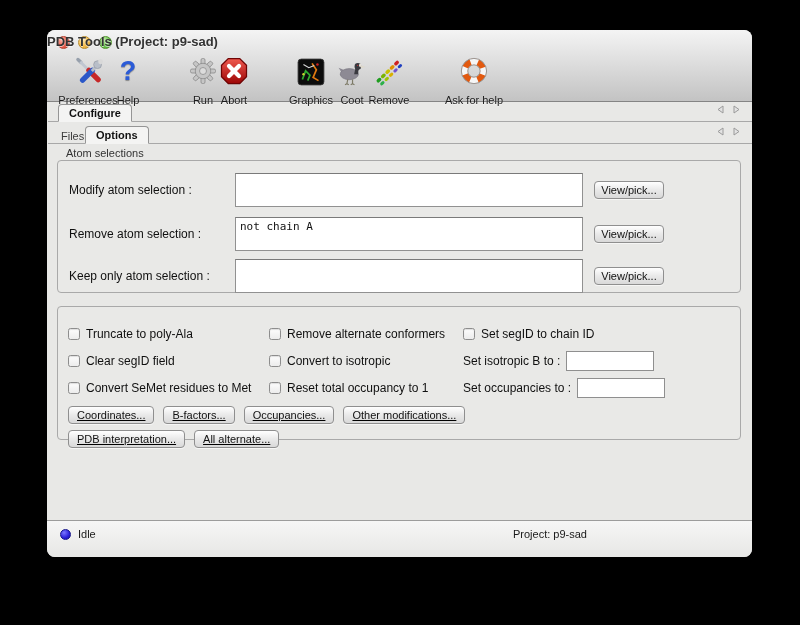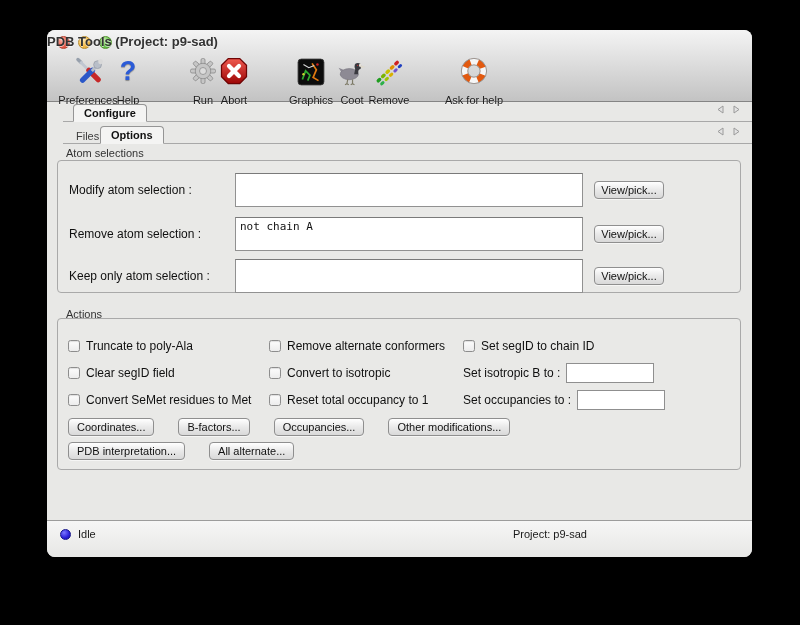--- a/index.html
+++ b/index.html
@@ -24,21 +24,21 @@
            text-shadow:0 1px 0 rgba(255,255,255,.6); }
 
   .tbitem { position:absolute; top:23px; transform:translateX(-50%); text-align:center; cursor:default; }
   .ticon  { height:33px; display:flex; align-items:flex-end; justify-content:center; }
   .tlabel { font-size:11px; color:#1c1c1c; white-space:nowrap; margin-top:8px;
             text-shadow:0 1px 0 rgba(255,255,255,.45); }
   .qmark  { font-size:27px; font-weight:900; color:#2b5bd7; line-height:30px;
             text-shadow:0 1px 1px rgba(0,0,0,.35); }
 
   
-  .tabrow { position:absolute; left:16px; right:0; height:19px;padding-left:36px; }
+  .tabrow { position:absolute; left:1px; right:0; height:19px;padding-left:36px; }
   .tabrow .divider { position:absolute; bottom:0; left:0; right:0; height:1px; background:#a8a8a8; }
   .tab-active { position:absolute; bottom:0; height:18px; z-index:2;
                 background:#f4f4f3; border:1px solid #959595; border-bottom:1px solid #f4f4f3;
                 border-radius:4px 4px 0 0; display:flex; align-items:center;
                 padding:0 10px; font-size:11px; font-weight:bold; color:#111; }
   .tab-plain  { position:absolute; bottom:2px; font-size:11px; color:#3c3c3c; padding:0 6px; }
   .tabarrows  { position:absolute; right:12px; bottom:4px; display:flex; gap:9px; z-index:3; }
 
   
   .grouptitle { position:absolute; left:19px; font-size:11px; color:#333; }
@@ -60,21 +60,21 @@
 
   .cbcell { position:absolute; display:flex; align-items:center; gap:6px;
             font-size:12px; color:#101010; white-space:nowrap; }
   .cbbox { width:12px; height:12px; background:linear-gradient(180deg,#fdfdfd,#ececec);
            border:1px solid #8d8d8d; border-radius:2.5px; flex:0 0 auto;
            box-shadow:inset 0 1px 1px rgba(0,0,0,.12); }
   .inlfield { position:absolute; display:flex; align-items:center; gap:6px;
               font-size:12px; color:#101010; white-space:nowrap; }
   .smallinput { width:88px; height:20px; background:#fff; border:1px solid #8f8f8f;
                 font-size:12px; padding:0 3px; outline:none; }
-  .btnrow { position:absolute; display:flex; gap:24px; }
+  .btnrow { position:absolute; display:flex; gap:9px;text-decoration:underline; }
 
   
   .statusbar { position:absolute; left:0; right:0; bottom:0; height:37px;
                background:linear-gradient(180deg,#f6f6f6,#e7e7e5);
                border-top:1px solid #9c9c9c; }
   .statusdot { position:absolute; left:13px; top:8px; width:11px; height:11px; border-radius:50%;
                background:radial-gradient(circle at 35% 30%, #7a76ff, #2a1fd8 60%, #190f9e);
                border:1px solid #14128a; }
   .statustext { position:absolute; left:31px; top:7px; font-size:11px; color:#1a1a1a; }
   .projecttext { position:absolute; left:466px; top:7px; font-size:11px; color:#1a1a1a; }
@@ -260,21 +260,21 @@
     <div class="fieldlabel" style="top:66px">Remove atom selection :</div>
     <textarea class="selarea" style="top: 56px;" value="not chain A">not chain A</textarea>
     <div class="btn viewpick" style="top:64px">View/pick...</div>
 
     <div class="fieldlabel" style="top:108px">Keep only atom selection :</div>
     <textarea class="selarea" style="top: 98px;" value=""></textarea>
     <div class="btn viewpick" style="top:106px">View/pick...</div>
   </div>
 
   <div class="grouptitle" style="top:278px">Actions</div>
-  <div class="groupbox" style="top:288px; height:152px">
+  <div class="groupbox" style="top:276px; height:134px">
 
     <div class="cbcell" style="left:10px; top:20px">
       <span class="cbbox"></span>
       <span>Truncate to poly-Ala</span>
     </div>
     <div class="cbcell" style="left:211px; top:20px">
       <span class="cbbox"></span>
       <span>Remove alternate conformers</span>
     </div>
     <div class="cbcell" style="left:405px; top:20px">

